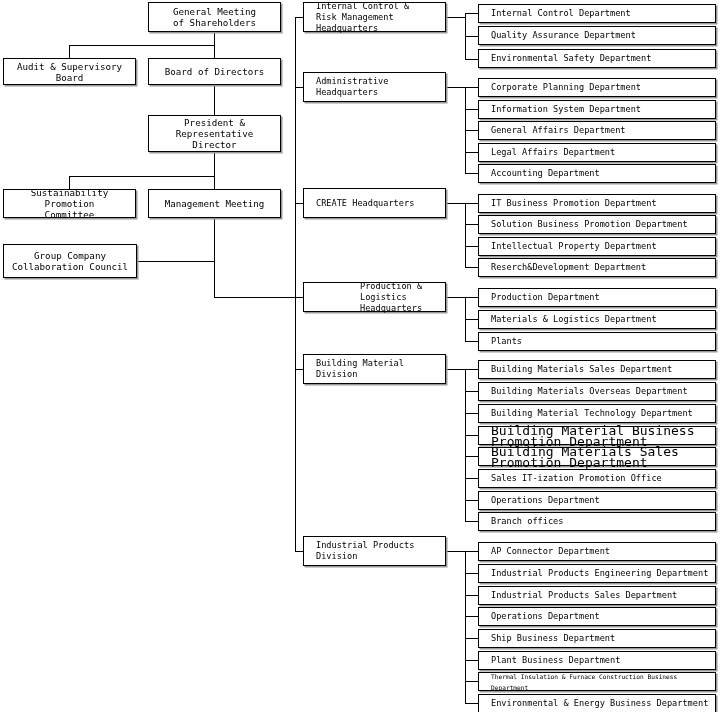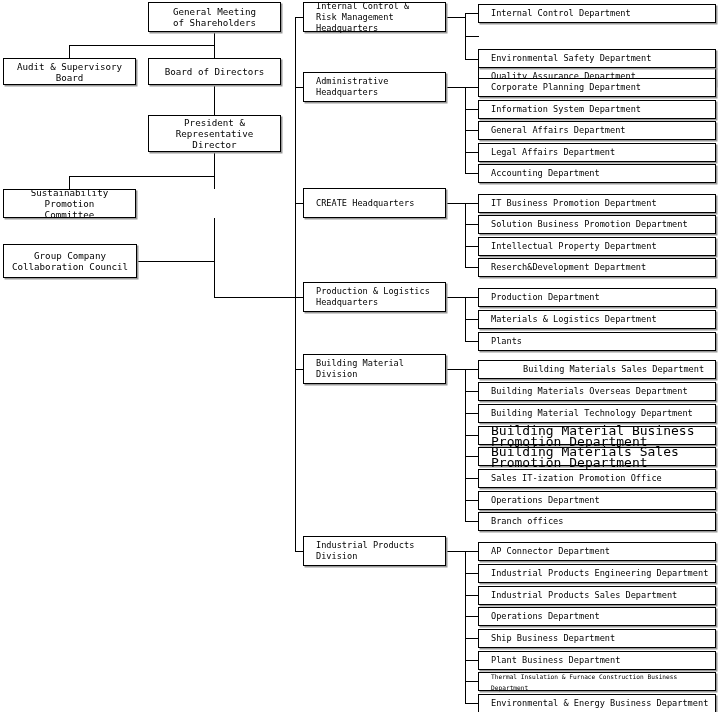--- a/index.html
+++ b/index.html
@@ -136,56 +136,59 @@
   <div class="box center f9" style="left:148px;top:115px;width:133px;height:37px;">
     <span class="txt">President &amp;
 Representative Director</span>
   </div>
 
   <div class="box center f9" style="left:3px;top:189px;width:133px;height:29px;">
     <span class="txt">Sustainability Promotion
 Committee</span>
   </div>
 
+  <div class="box center f9" style="left:148px;top:189px;width:133px;height:29px;">
+    <span class="txt">Management Meeting</span>
+  </div>
 
   <div class="box center f9" style="left:3px;top:244px;width:134px;height:34px;text-align:center;">
     <span class="txt">Group Company
 Collaboration Council</span>
   </div>
 
   <div class="box left f85" style="left:303px;top:2px;width:143px;height:30px;">
     <span class="txt">Internal Control &amp;
 Risk Management Headquarters</span>
   </div>
 
   <div class="box left f85" style="left:303px;top:72px;width:143px;height:30px;">
     <span class="txt">Administrative Headquarters</span>
   </div>
 
   <div class="box left f85" style="left:303px;top:188px;width:143px;height:30px;">
     <span class="txt">CREATE Headquarters</span>
   </div>
 
-  <div class="box left f85" style="left:303px;top:282px;width:143px;height:30px;">
+  <div class="box left f85" style="left:303px;top:282px;width:143px;height:30px;padding-left:44px;">
     <span class="txt">Production &amp; Logistics
 Headquarters</span>
   </div>
 
   <div class="box left f85" style="left:303px;top:354px;width:143px;height:30px;">
     <span class="txt">Building Material Division</span>
   </div>
 
   <div class="box left f85" style="left:303px;top:536px;width:143px;height:30px;">
     <span class="txt">Industrial Products Division</span>
   </div>
 
   <div class="box left f85" style="left:478px;top:4px;width:238px;height:19px;">
     <span class="txt">Internal Control Department</span>
   </div>
-  <div class="box left f85" style="left:478px;top:26px;width:238px;height:19px;margin-top:41px;">
+  <div class="box left f85" style="left:478px;top:26px;width:238px;height:19px;">
     <span class="txt">Quality Assurance Department</span>
   </div>
   <div class="box left f85" style="left:478px;top:49px;width:238px;height:19px;">
     <span class="txt">Environmental Safety Department</span>
   </div>
 
   <div class="box left f85" style="left:478px;top:78px;width:238px;height:19px;">
     <span class="txt">Corporate Planning Department</span>
   </div>
   <div class="box left f85" style="left:478px;top:100px;width:238px;height:19px;">
@@ -217,21 +220,21 @@
   <div class="box left f85" style="left:478px;top:288px;width:238px;height:19px;">
     <span class="txt">Production Department</span>
   </div>
   <div class="box left f85" style="left:478px;top:310px;width:238px;height:19px;">
     <span class="txt">Materials &amp; Logistics Department</span>
   </div>
   <div class="box left f85" style="left:478px;top:332px;width:238px;height:19px;">
     <span class="txt">Plants</span>
   </div>
 
-  <div class="box left f85" style="left:478px;top:360px;width:238px;height:19px;padding-left:32px;">
+  <div class="box left f85" style="left:478px;top:360px;width:238px;height:19px;">
     <span class="txt">Building Materials Sales Department</span>
   </div>
   <div class="box left f85" style="left:478px;top:382px;width:238px;height:19px;">
     <span class="txt">Building Materials Overseas Department</span>
   </div>
   <div class="box left f85" style="left:478px;top:404px;width:238px;height:19px;">
     <span class="txt">Building Material Technology Department</span>
   </div>
   <div class="box left f75" style="left:478px;top:426px;width:238px;height:19px;">
     <span class="txt">Building Material Business Promotion Department</span>

